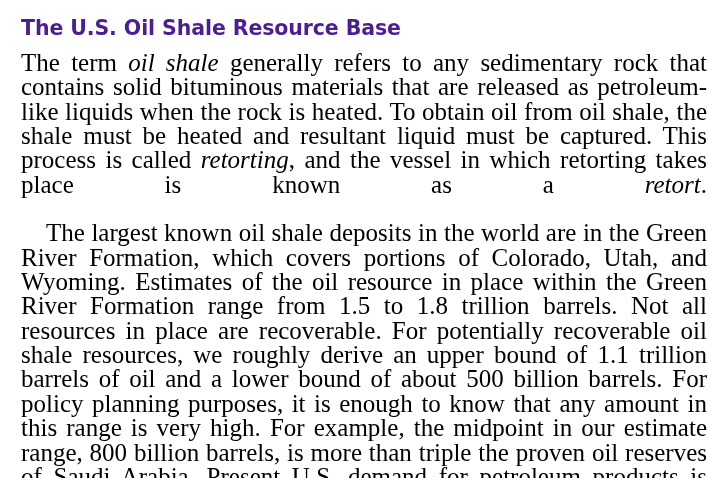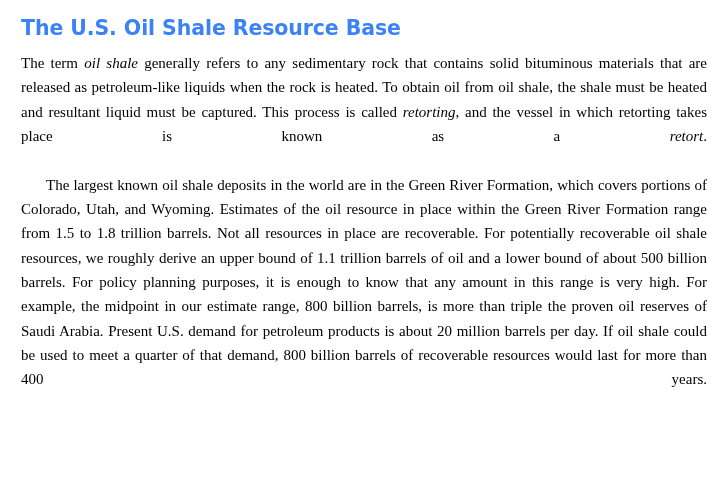--- a/index.html
+++ b/index.html
@@ -28,35 +28,35 @@
     position: absolute;
     left: 21px;
     top: 15px;
     width: 686px;
     margin: 0;
     font-family: "DejaVu Sans", "Liberation Sans", sans-serif;
     font-weight: bold;
     font-size: 20.5px;
     line-height: 26px;
     letter-spacing: -0.1px;
-    color: #3b82f6;
+    color: #4c1d95;
     white-space: nowrap;
   }
 
   .body-block {
     position: absolute;
     left: 21px;
     top: 51px;
     width: 686px;
   }
 
   .doc-paragraph {
     margin: 0;
     font-family: "Liberation Serif", "DejaVu Serif", serif;
-    font-size: 15px;
+    font-size: 25px;
     line-height: 24.35px;
     text-align: justify;
     text-justify: inter-word;
     color: #000000;
     hyphens: none;
   }
 
   .doc-paragraph.indented {
     text-indent: 25px;
   }

